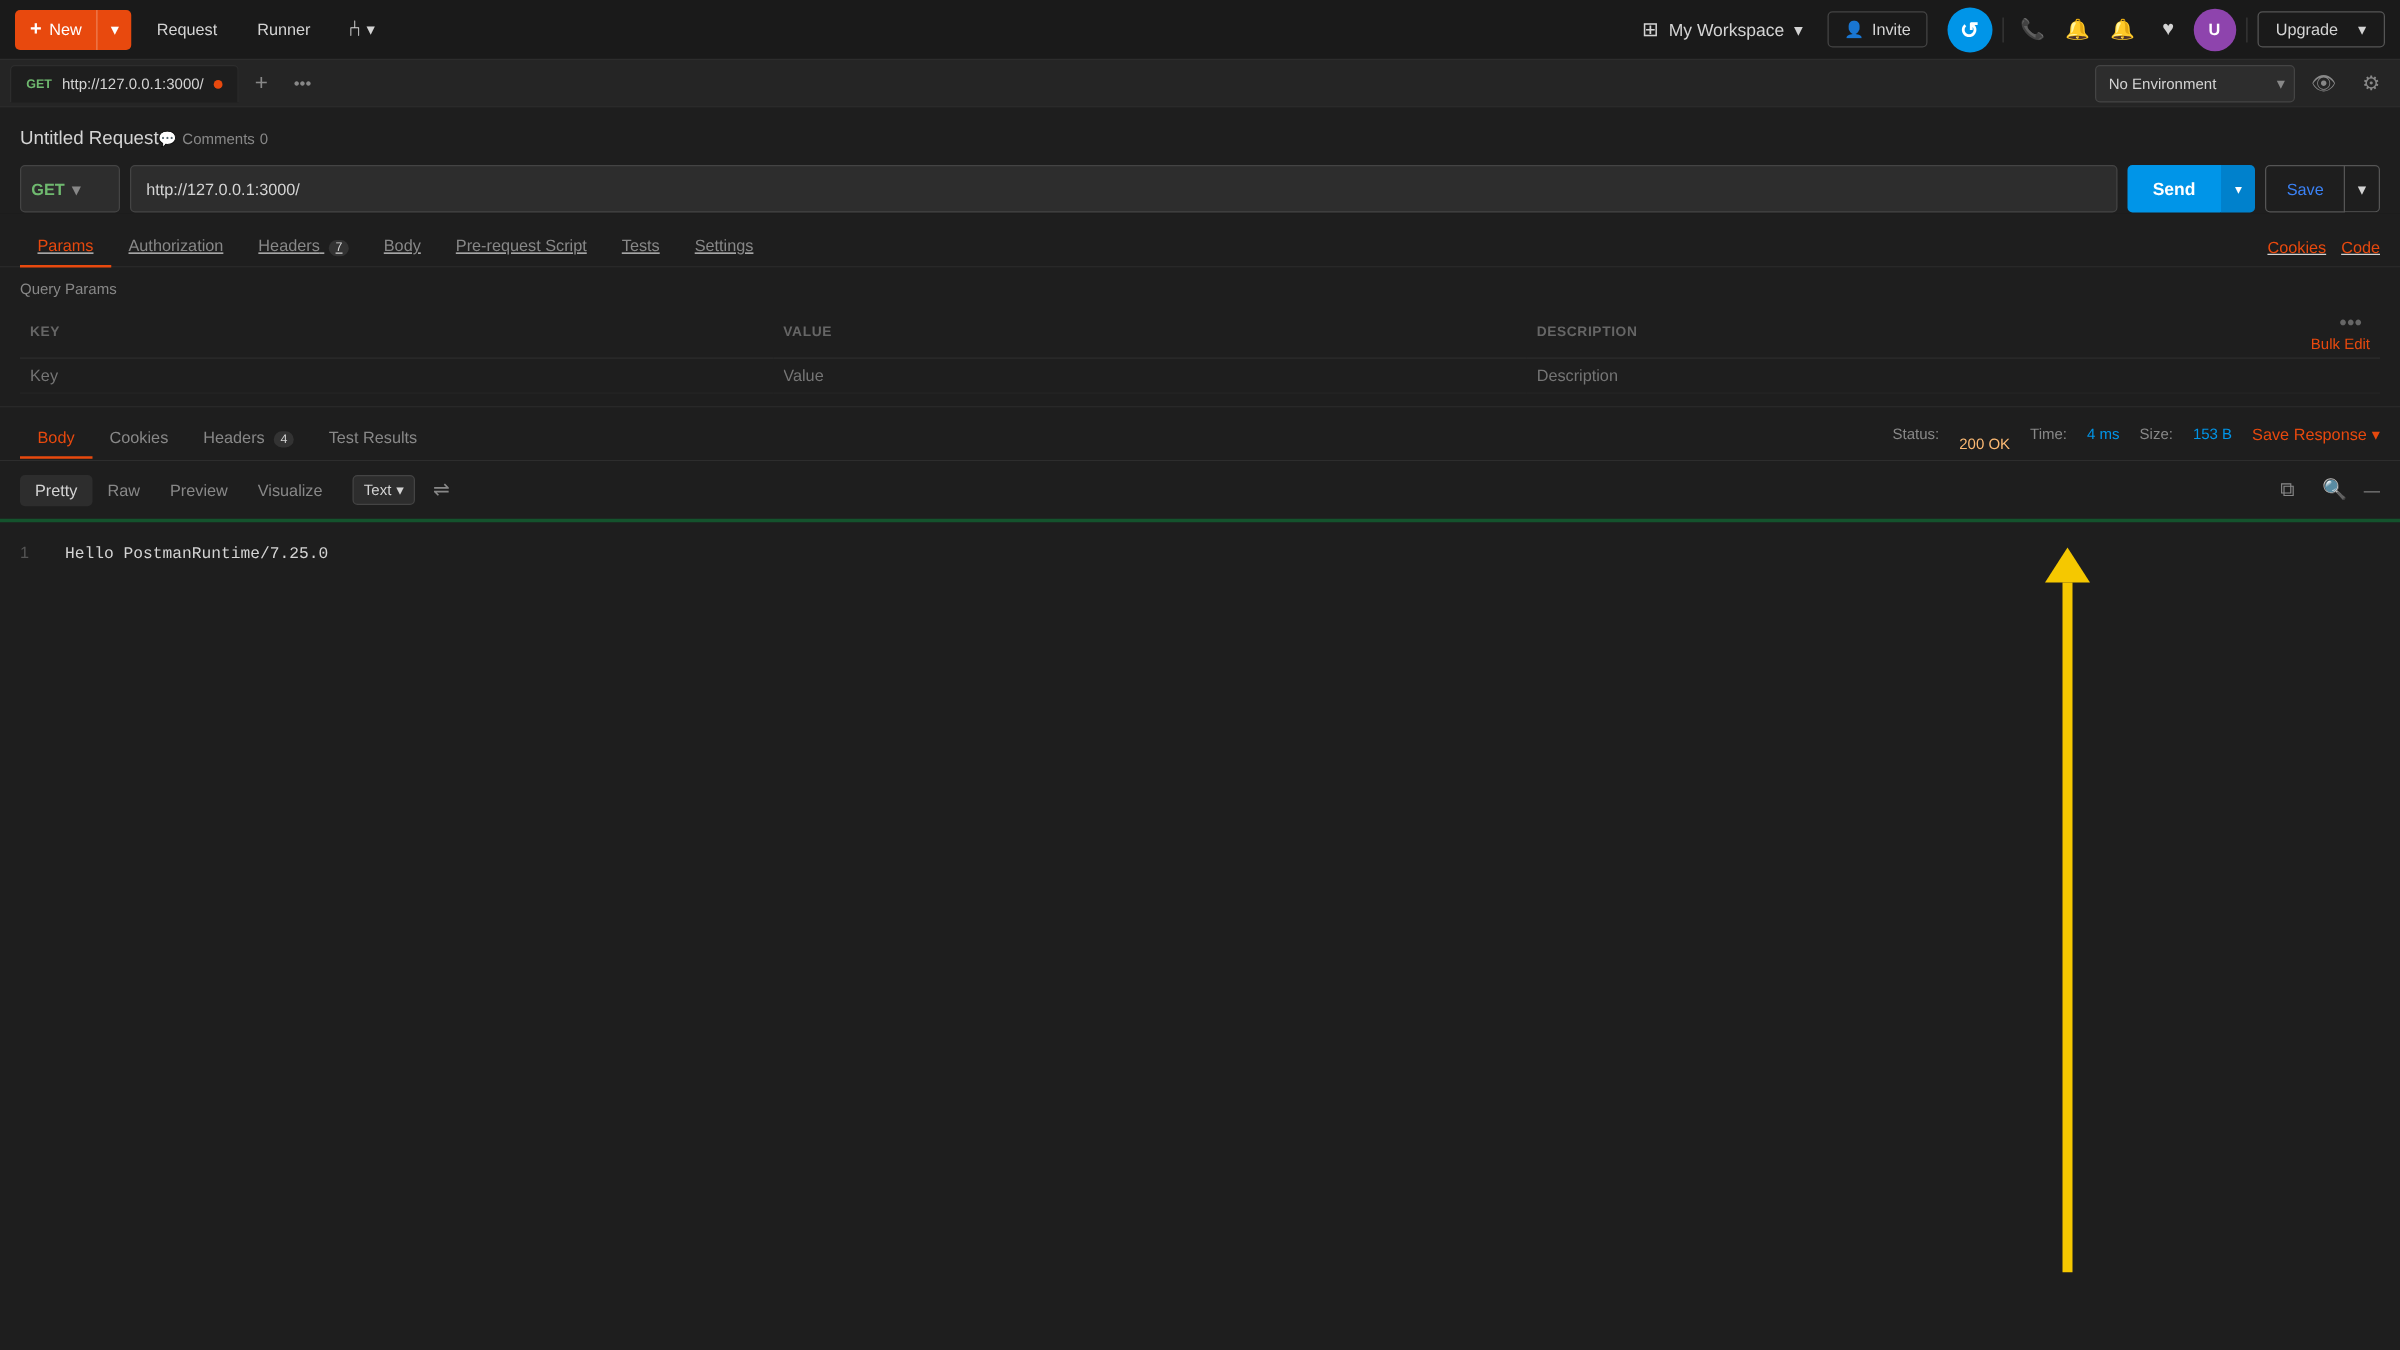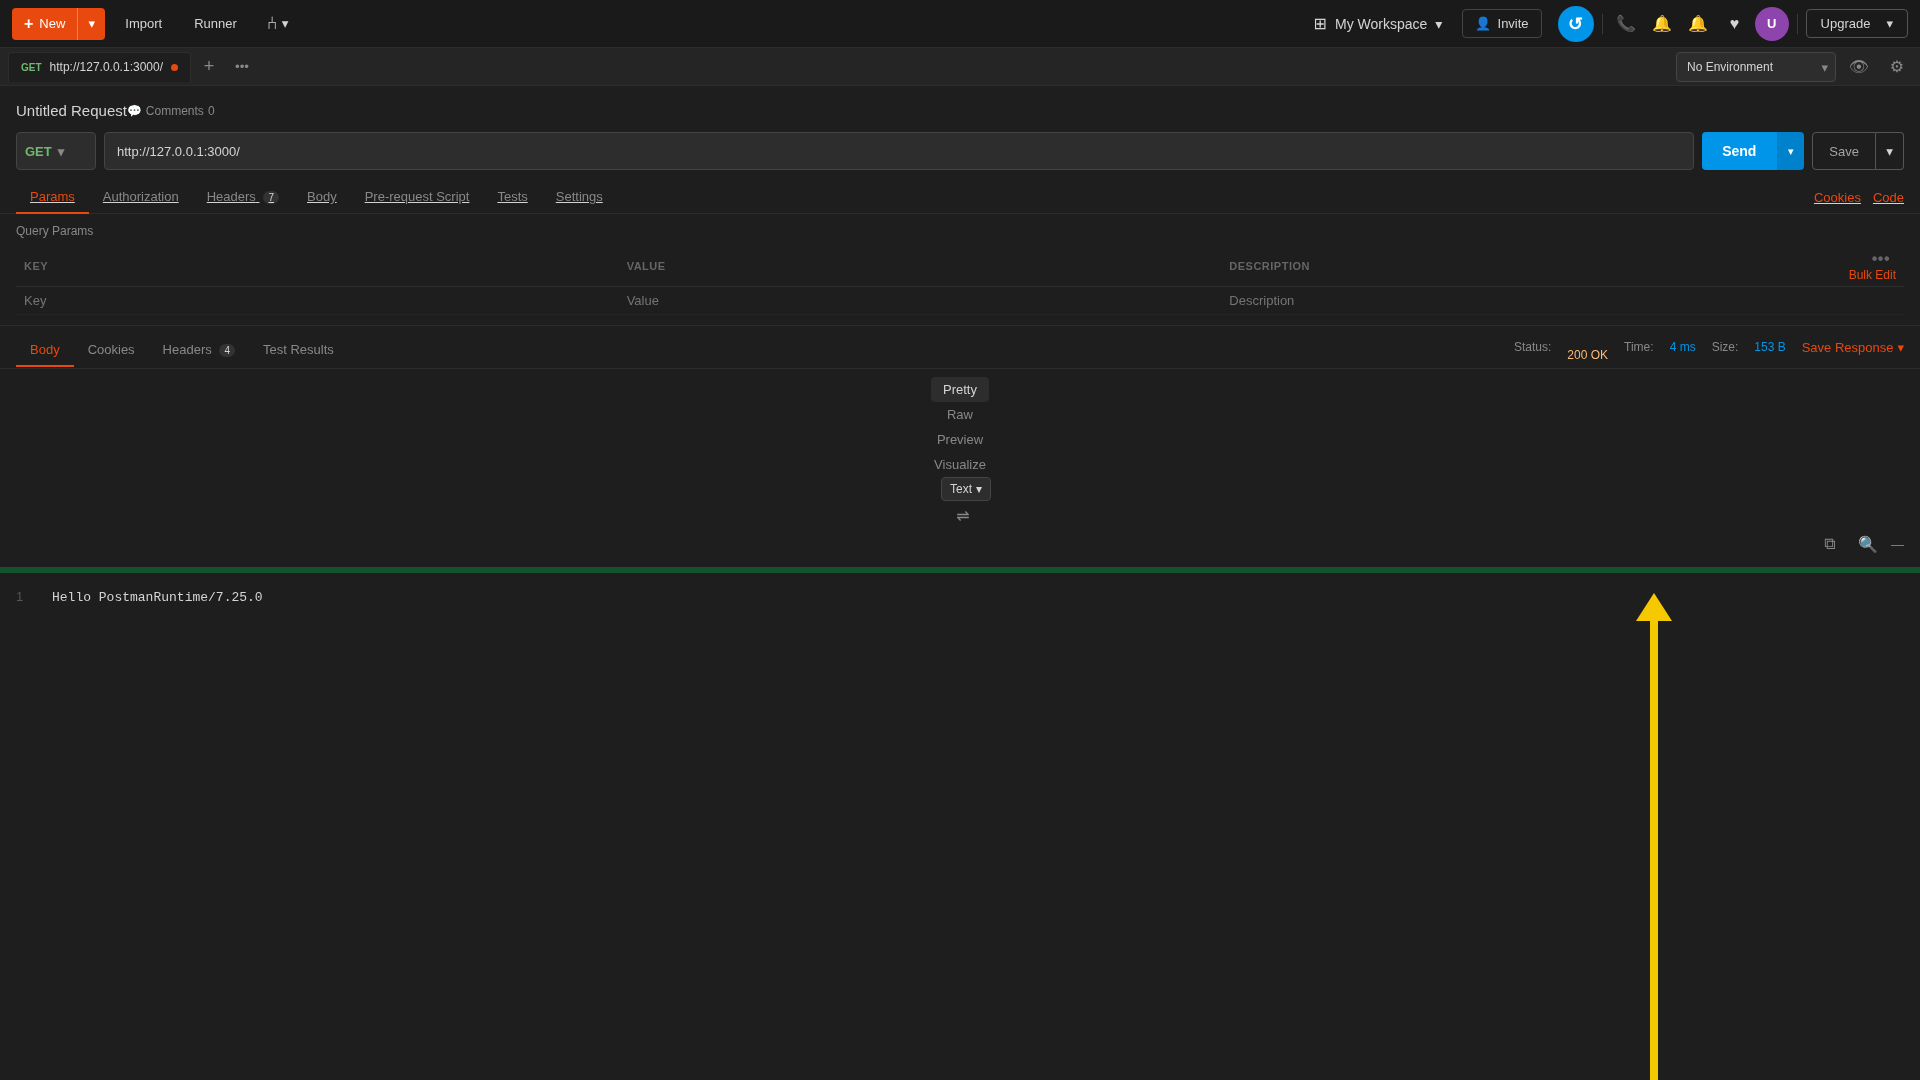--- a/index.html
+++ b/index.html
@@ -296,21 +296,21 @@
       cursor: pointer;
       display: flex;
       align-items: center;
       justify-content: center;
       font-size: 11px;
       border-left: 1px solid #0095e8;
     }
     .save-btn {
       background: transparent;
       border: 1px solid #555;
-      color: #a3a3a3;
+      color: #3b82f6;
       padding: 0 16px;
       border-radius: 4px 0 0 4px;
       height: 38px;
       font-size: 13px;
       cursor: pointer;
     }
     .save-arrow-btn {
       background: transparent;
       border: 1px solid #555;
       border-left: none;
@@ -471,22 +471,21 @@
       gap: 4px;
     }
 
     
     .resp-body-toolbar {
       display: flex;
       align-items: center;
       padding: 8px 16px;
       background: #1e1e1e;
       gap: 0;
-      border-bottom: 6px solid #14532d;
-      flex-direction: column;
+      border-bottom: 3px solid #14532d;
     }
     .resp-view-tab {
       padding: 5px 12px;
       cursor: pointer;
       color: #888;
       font-size: 13px;
       border-radius: 4px;
     }
     .resp-view-tab.active {
       background: #2d2d2d;
@@ -582,21 +581,21 @@
   <button class="new-btn">
     <span class="new-btn-main">
       <span style="font-size:16px;font-weight:700;">+</span>
       <span>New</span>
     </span>
     <span class="new-btn-arrow">
       <span>▾</span>
     </span>
   </button>
 
-  <button class="top-btn">Import</button>
+  <button class="top-btn">Request</button>
   <button class="top-btn">Runner</button>
   <button class="fork-btn">
     <span style="font-size:18px;">⑃</span>
     <span>▾</span>
   </button>
 
   <div class="spacer"></div>
 
   <button class="workspace-btn">
     <span style="font-size:16px;">⊞</span>

